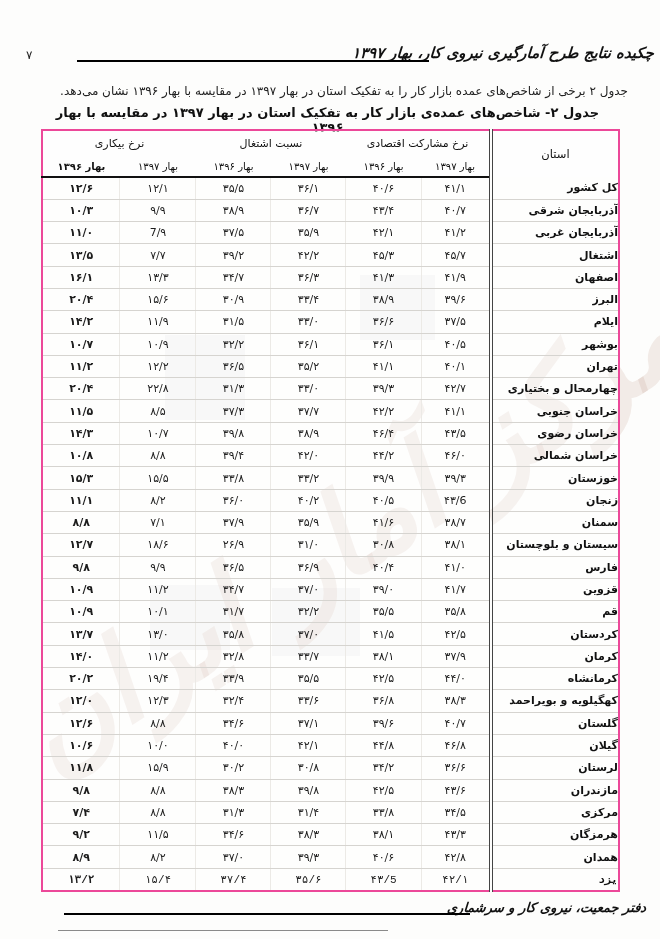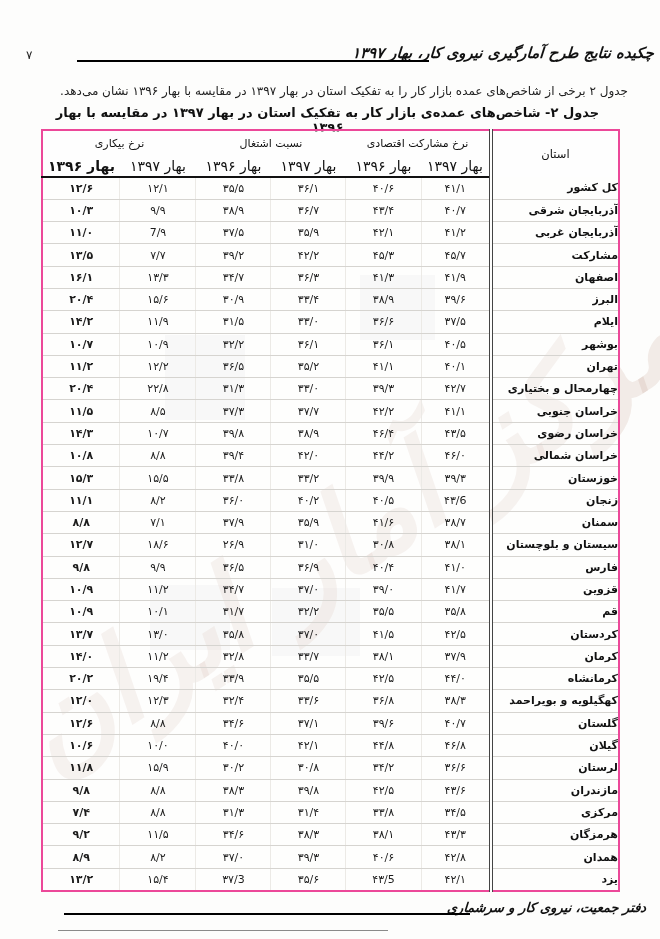--- a/index.html
+++ b/index.html
@@ -55,37 +55,37 @@
   table {
     border-collapse:collapse; table-layout:fixed; width:577px;
     background:transparent;
   }
   th, td { overflow:hidden; }
   thead th {
     font-size:11px; font-weight:normal; color:#111;
     vertical-align:middle; background:rgba(255,255,255,0.55);
   }
   tr.group-row th { height:26px; }
-  tr.year-row th  { height:21px; border-bottom:2px solid #111; font-size:14px;margin-top:36px; }
+  tr.year-row th  { height:21px; border-bottom:2px solid #111; font-size:10px;margin-top:36px; }
   th.province-head {
     border-left:4px double #444; font-size:11.5px;
   }
   tbody td {
     height:22.3px; font-size:11px; text-align:center;
     border-bottom:1px solid #d6d4d0; color:#1c1c1c;
     background:rgba(255,255,255,0.35);
   }
   tbody td.num { border-left:1px solid #eceae6; }
   tbody td.bold-col, th.bold-col { font-weight:bold; }
   tbody td.province {
     text-align:right; font-weight:bold;
     border-left:4px double #444; font-size:11px; color:#111;margin-top:28px;
   }
   table, .outer-border { border:2px solid #ec4899; }
-  tbody tr:last-child td { border-bottom:none; }
+  tbody tr:last-child td { border-bottom:none;font-family:Liberation Mono, monospace; }
   
   .ftr-text {
     position:absolute; top:900px; right:14px;
     font-size:13px; font-weight:bold; font-style:italic; color:#111;
     transform:skewX(-4deg);
   }
   .ftr-rule {
     position:absolute; top:913px; left:64px; width:406px;
     border-top:2px solid #000;
   }
@@ -161,21 +161,21 @@
         <tr>
           <td class="province">آذربایجان غربی</td>
           <td class="num">۴۱/۲</td>
           <td class="num">۴۲/۱</td>
           <td class="num">۳۵/۹</td>
           <td class="num">۳۷/۵</td>
           <td class="num">7/۹</td>
           <td class="num bold-col">۱۱/۰</td>
         </tr>
         <tr>
-          <td class="province">مشارکت</td>
+          <td class="province">اشتغال</td>
           <td class="num">۴۵/۷</td>
           <td class="num">۴۵/۳</td>
           <td class="num">۴۲/۲</td>
           <td class="num">۳۹/۲</td>
           <td class="num">۷/۷</td>
           <td class="num bold-col">۱۳/۵</td>
         </tr>
         <tr>
           <td class="province">اصفهان</td>
           <td class="num">۴۱/۹</td>
@@ -417,21 +417,21 @@
           <td class="num">۳۹/۳</td>
           <td class="num">۳۷/۰</td>
           <td class="num">۸/۲</td>
           <td class="num bold-col">۸/۹</td>
         </tr>
         <tr>
           <td class="province">یزد</td>
           <td class="num">۴۲/۱</td>
           <td class="num">۴۳/5</td>
           <td class="num">۳۵/۶</td>
-          <td class="num">۳۷/3</td>
+          <td class="num">۳۷/۴</td>
           <td class="num">۱۵/۴</td>
           <td class="num bold-col">۱۳/۲</td>
         </tr>
       </tbody>
   </table>
 </div>
 
 <div class="ftr-text">دفتر جمعیت، نیروی کار و سرشماری</div>
 <div class="ftr-rule"></div>
 <div class="ftr-edge"></div>

